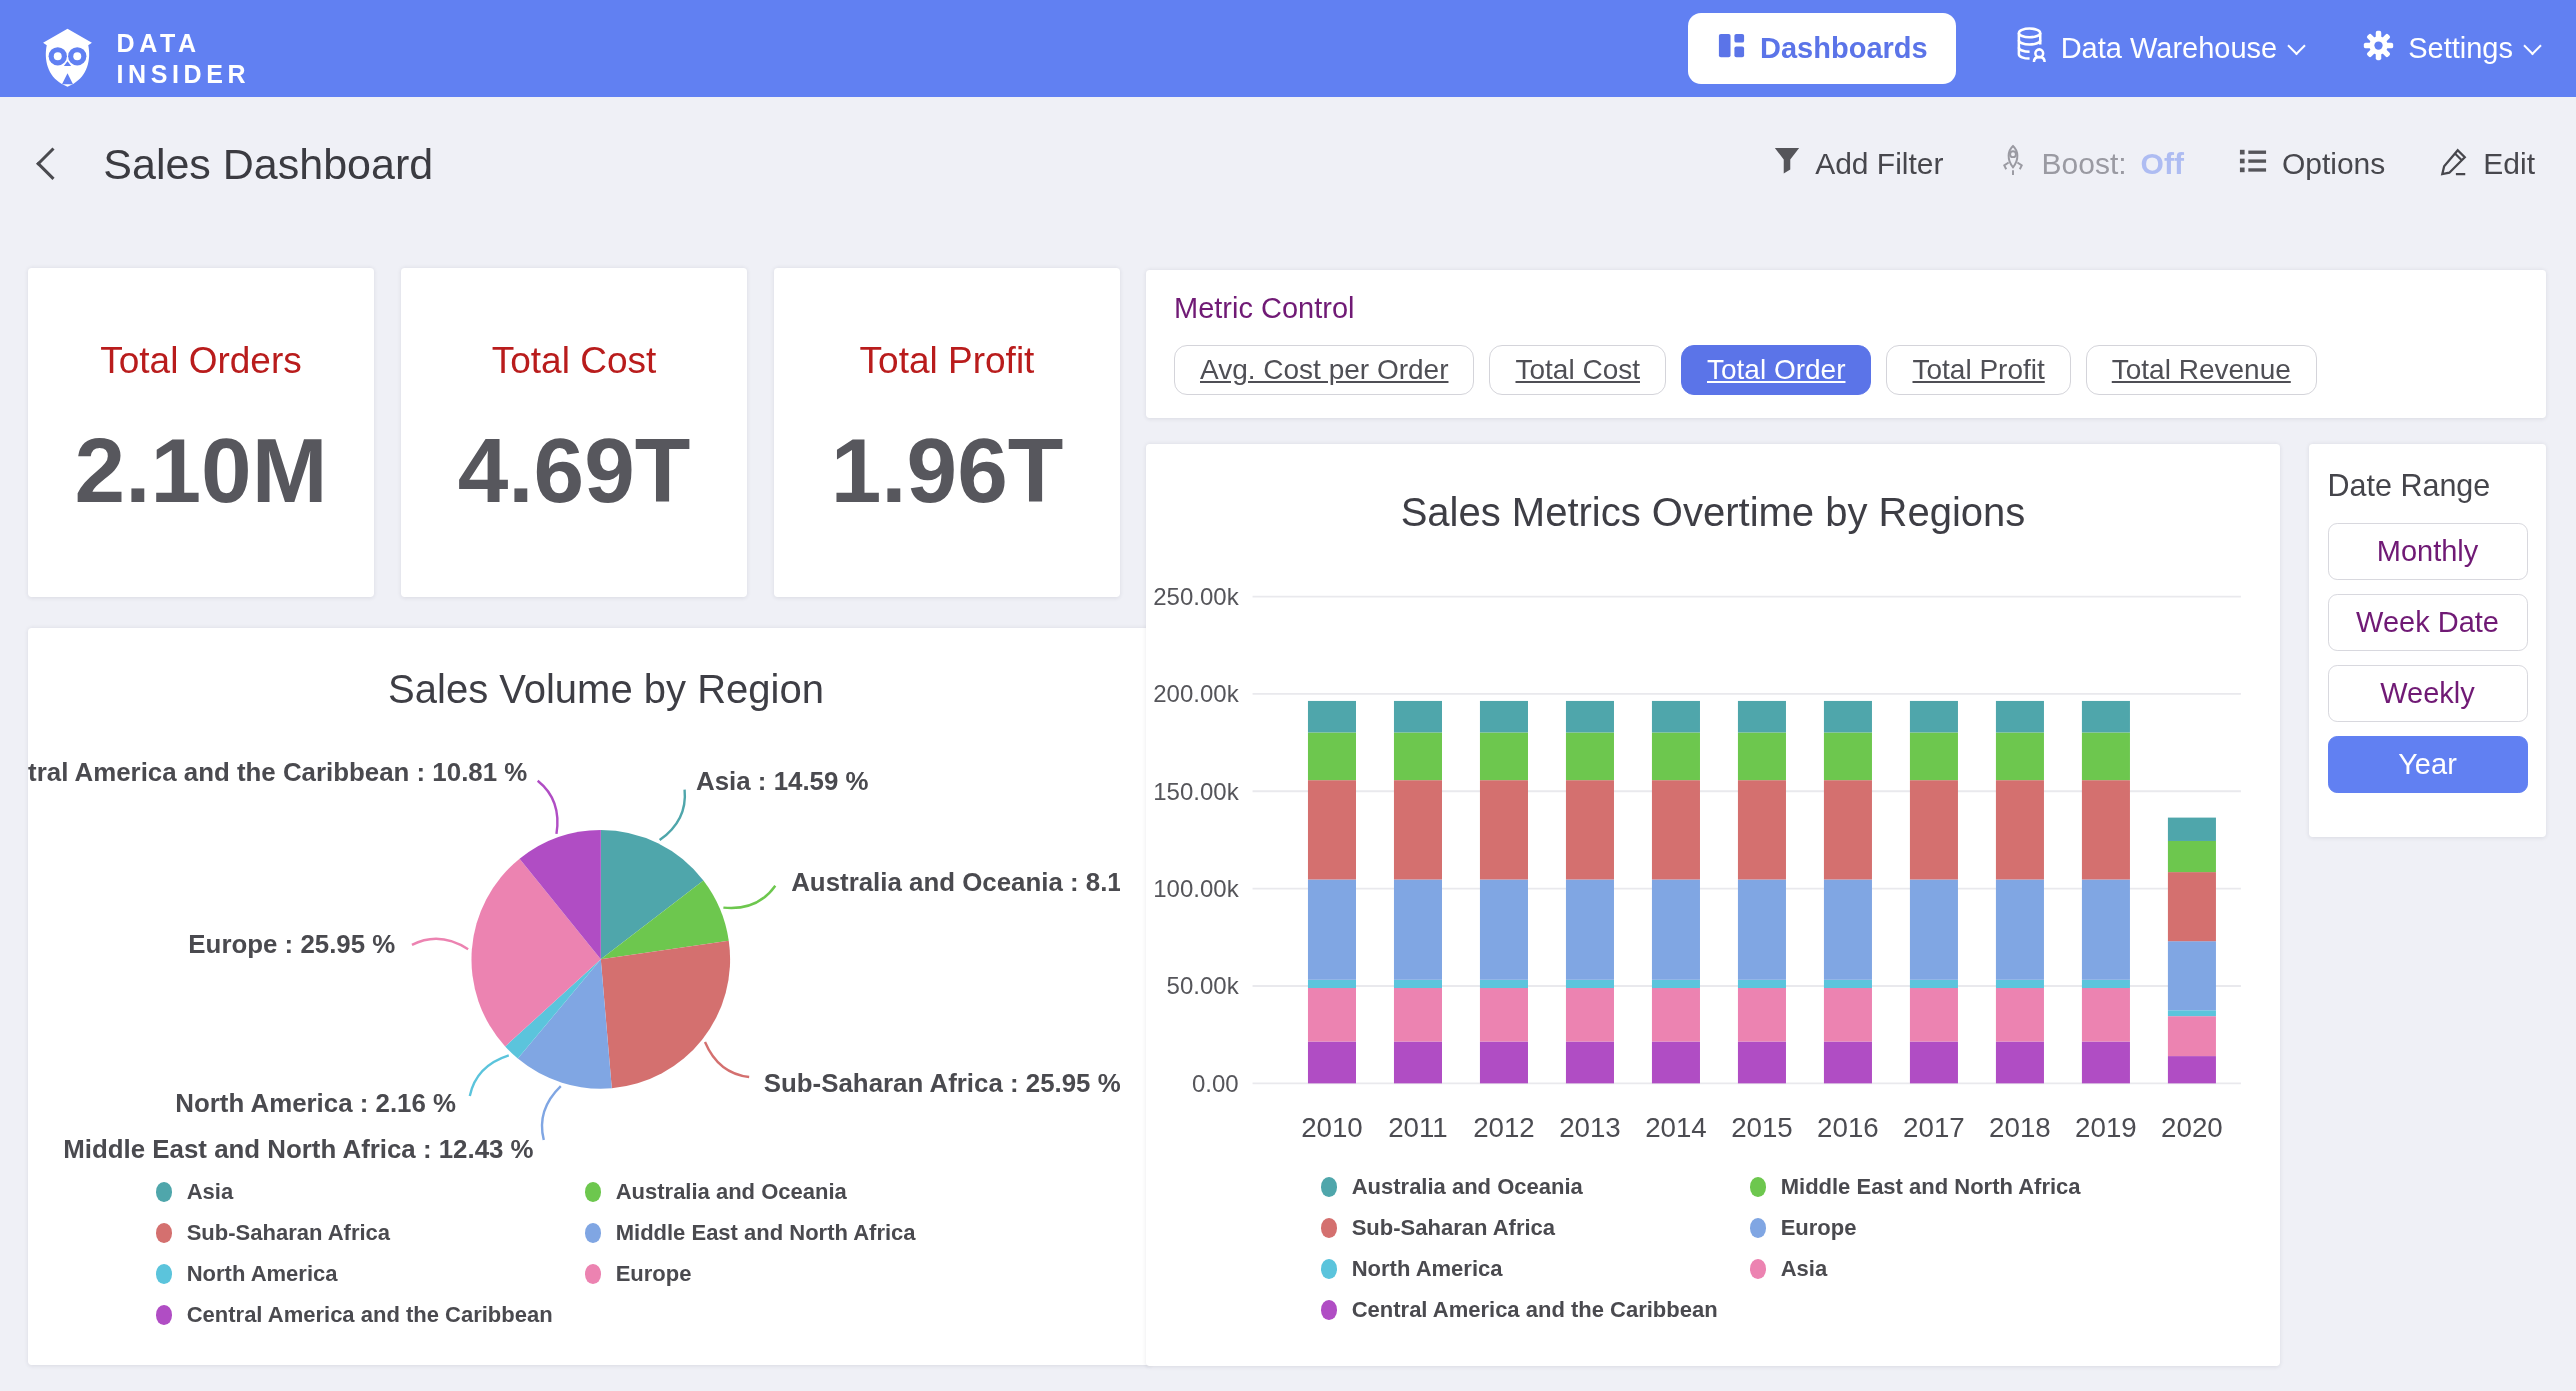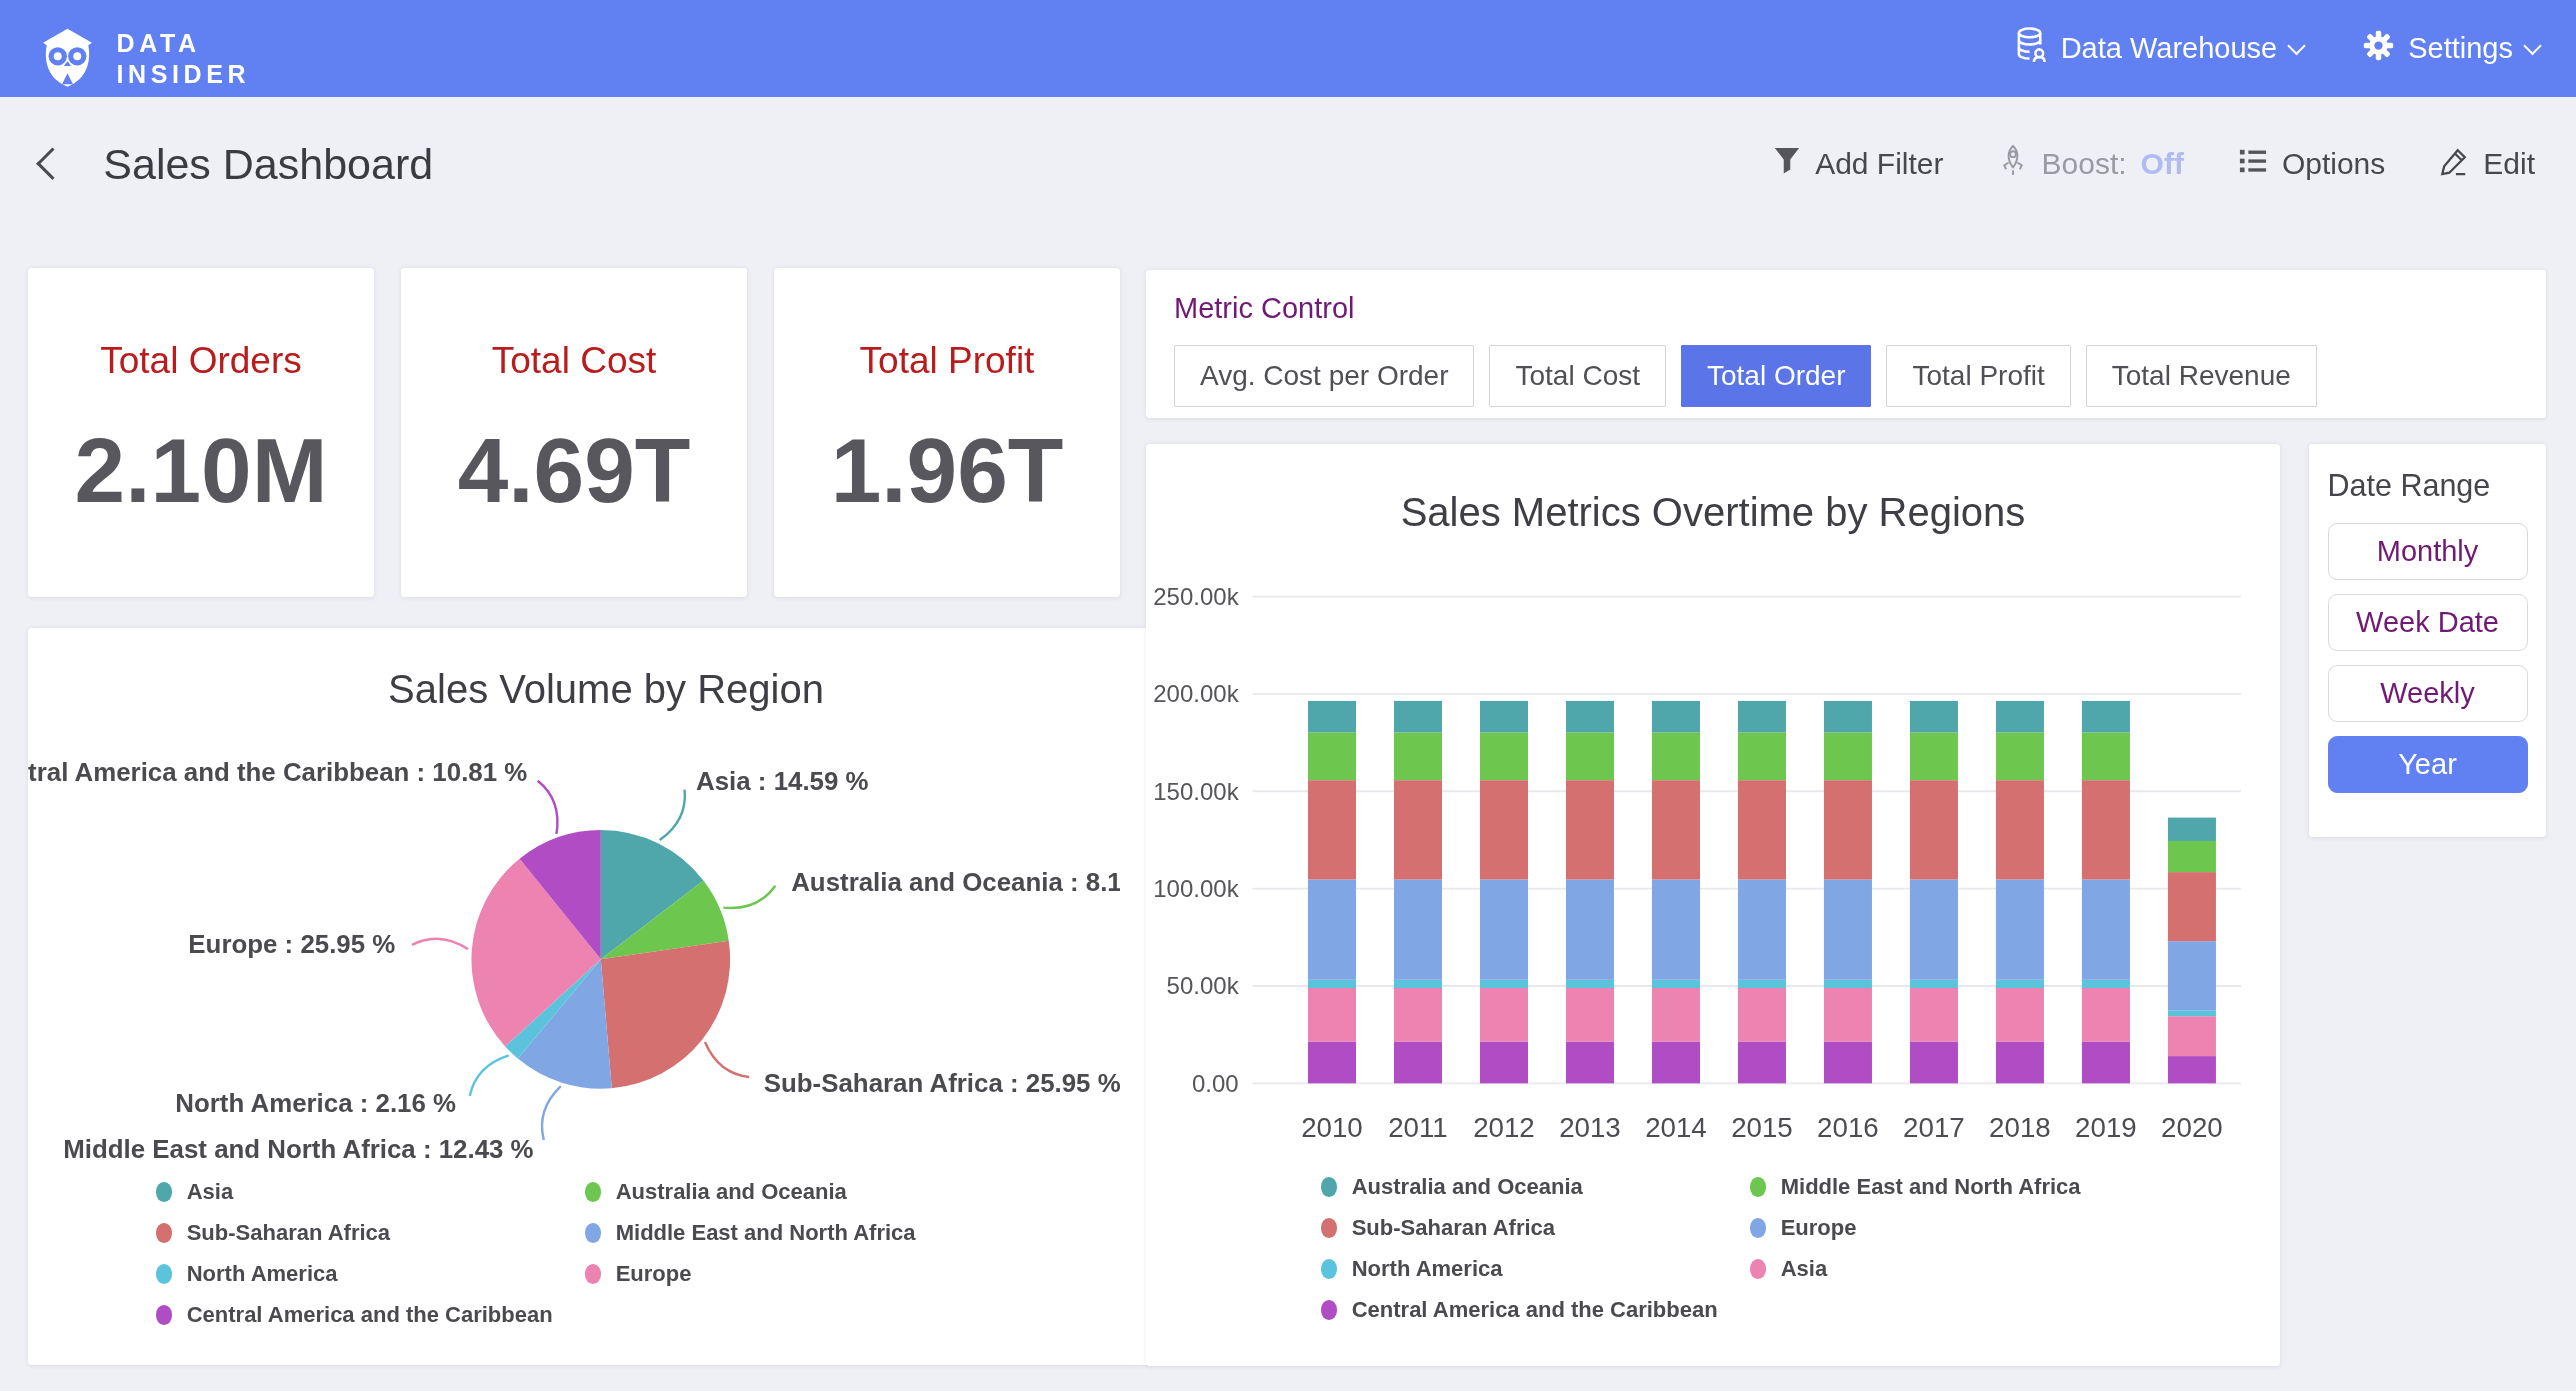--- a/index.html
+++ b/index.html
@@ -31,21 +31,21 @@
   
   .card{position:absolute;background:#fff;border-radius:3.7px;box-shadow:0 0.9px 4.6px rgba(40,40,60,.10);}
   .kpi-card{width:346px;height:329px;top:268px;display:flex;flex-direction:column;align-items:center;}
   .kpi-label{margin-top:72px;font-size:37px;color:#b91c1c;font-weight:500;}
   .kpi-value{margin-top:37px;font-size:91px;font-weight:600;color:#57575d;}
 
   .metric-card{left:1146px;top:270px;width:1400px;height:148px;box-sizing:border-box;padding:22px 28px;}
   .metric-label{font-size:29px;color:#701a75;}
   .metric-row{display:flex;gap:15px;margin-top:20.3px;}
   .metric-btn{font-family:inherit;font-size:28px;color:#4f4f55;background:#fff;border:1.8px solid #d4d4da;
-              border-radius:1px;padding:14px 25px;cursor:pointer;white-space:nowrap;}
+              border-radius:13px;padding:8px 25px;cursor:pointer;white-space:nowrap;text-decoration:underline;}
   .metric-btn.active{background:#5B74E8;border-color:#5B74E8;color:#fff;}
 
   .pie-card{left:28px;top:628px;width:1092px;height:737px;padding-left:32px;}
   .bar-card{left:1146px;top:444px;width:1134px;height:922px;}
   .chart-title{text-align:center;font-size:40px;color:#3e3e45;font-weight:500;}
   .pie-card .chart-title{margin-top:39px;}
   .bar-card .chart-title{margin-top:46px;}
   .pie-card svg{position:absolute;left:0;top:102px;}
   .bar-card svg{position:absolute;left:0;top:111px;}
 
@@ -83,20 +83,30 @@
           <path fill="#6180F2" d="M50 56 L44 64 L56 64 Z"></path>
           <path fill="#6180F2" d="M41 94 L50 76 L59 94 Z"></path>
         </svg>
       </span>
       <span class="brand-text">
         <div>DATA</div>
         <div>INSIDER</div>
       </span>
     </div>
     <div class="nav-right">
+      <div class="nav-item nav-pill">
+        <span>
+          <svg width="31" height="31" viewBox="0 0 32 32">
+            <rect x="3" y="4" width="12" height="24" rx="2" fill="#5B74E8"></rect>
+            <rect x="19" y="4" width="10" height="9" rx="2" fill="#5B74E8"></rect>
+            <rect x="19" y="17" width="10" height="11" rx="2" fill="#5B74E8"></rect>
+          </svg>
+        </span>
+        <span>Dashboards</span>
+      </div>
       <div class="nav-item">
         <span>
           <svg width="33" height="37" viewBox="0 0 34 38" fill="none" stroke="#fff" stroke-width="2.6">
             <ellipse cx="15" cy="6" rx="11" ry="4.5"></ellipse>
             <path d="M4 6 V28 C4 30.5 9 32.5 15 32.5 M26 6 V18"></path>
             <path d="M4 13.5 C4 16 9 18 15 18 C21 18 26 16 26 13.5"></path>
             <path d="M4 21 C4 23.5 9 25.5 15 25.5"></path>
             <circle cx="25" cy="27" r="4"></circle>
             <path d="M19.5 36 C19.5 32.5 22 30.8 25 30.8 C28 30.8 30.5 32.5 30.5 36"></path>
           </svg>

